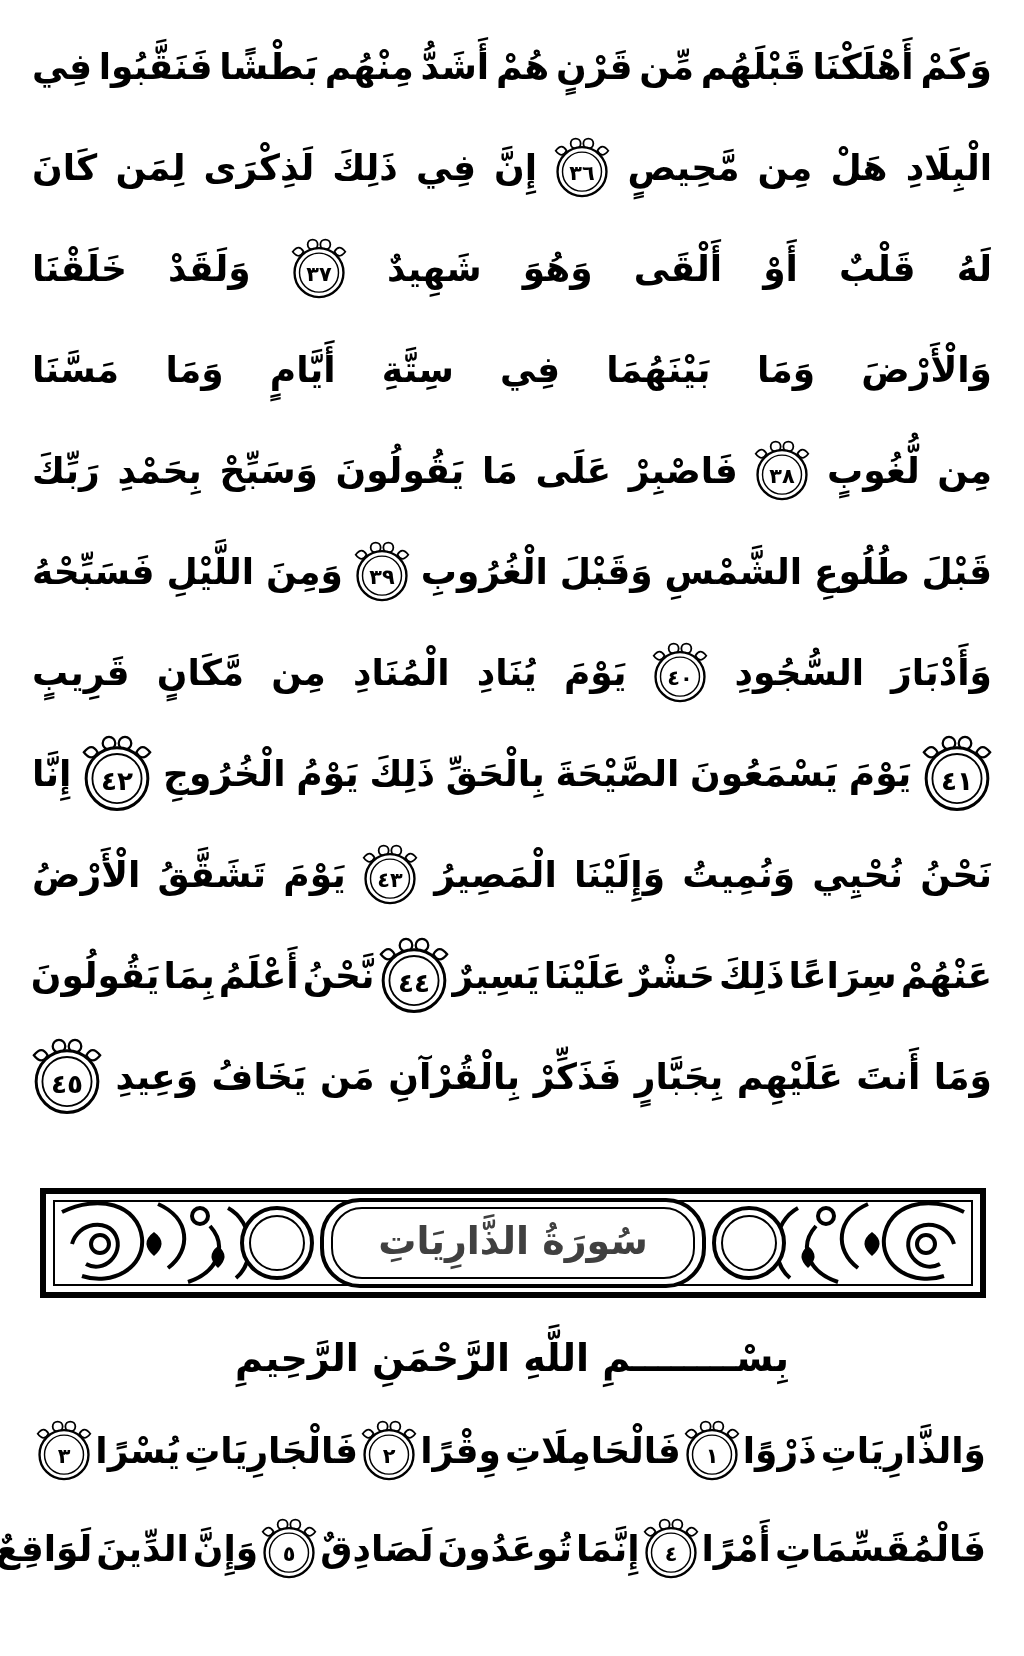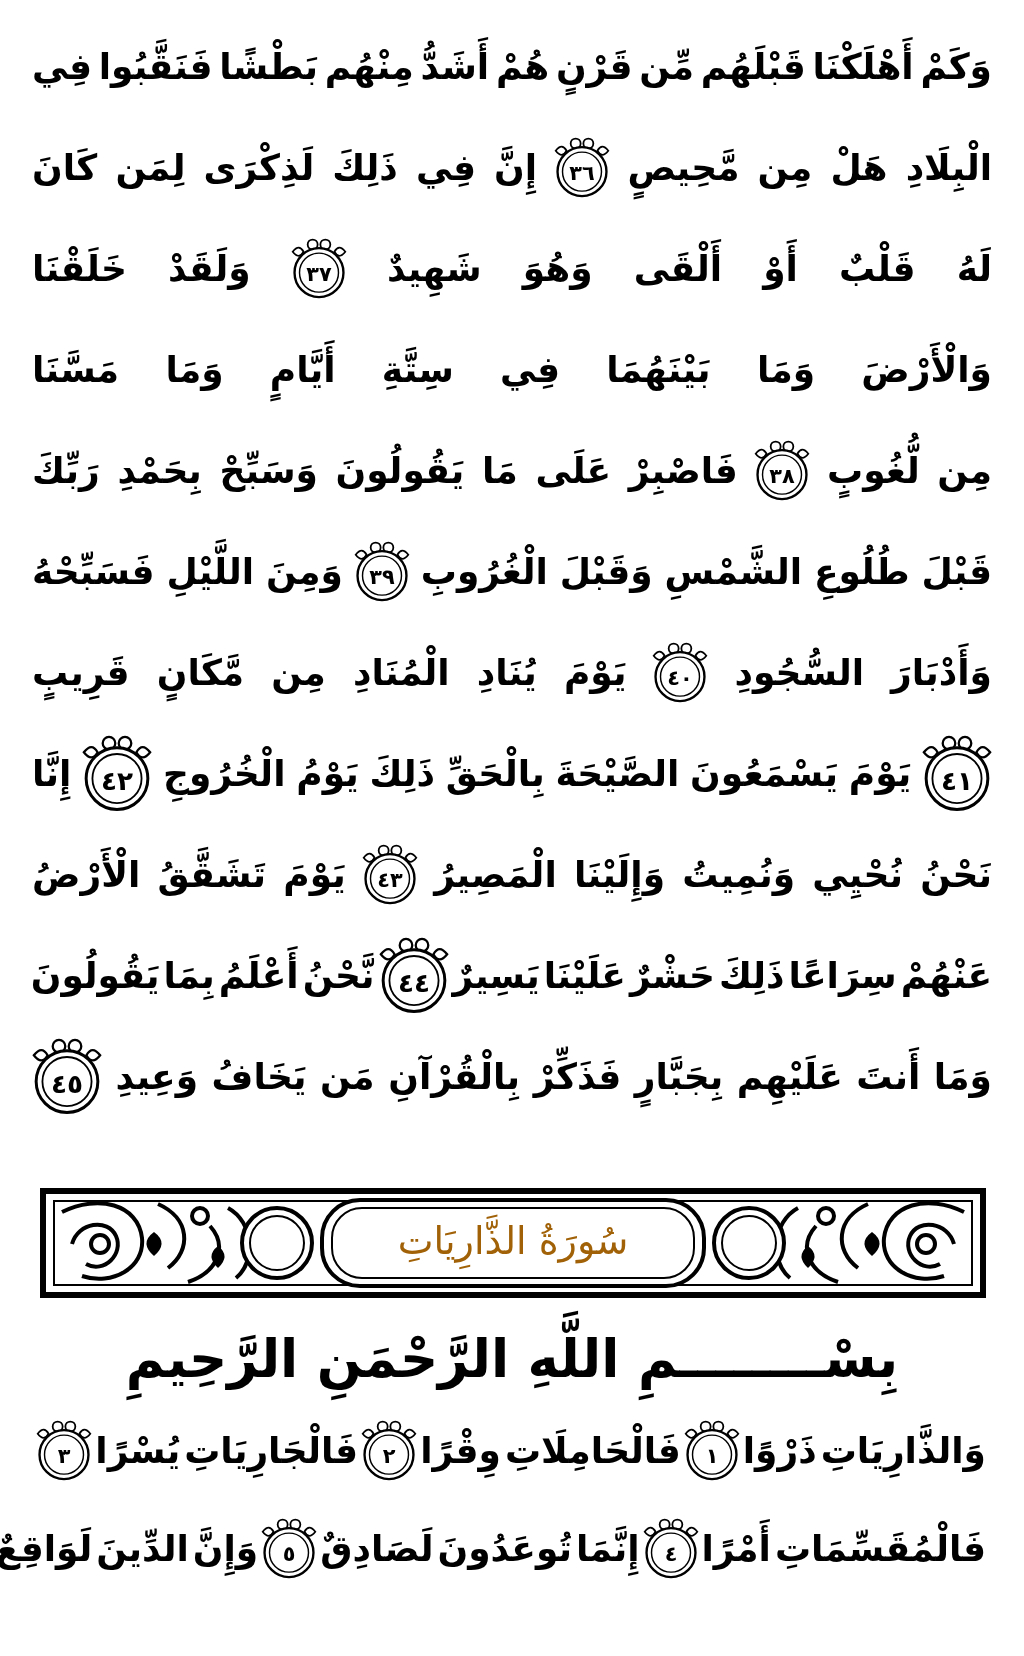--- a/index.html
+++ b/index.html
@@ -23,28 +23,28 @@
   .word{display:inline-block;padding:0 2px;line-height:1.7;}
   
   .vmark{display:inline-flex;width:58px;height:64px;flex:0 0 auto;}
   .vmark.lg{width:74px;height:80px;text-decoration:underline;}
   .vmark svg{width:100%;height:100%;}
   
   .band{position:absolute;left:40px;top:1188px;width:946px;height:110px;}
   .band svg{position:absolute;inset:0;width:100%;height:100%;}
   .surah-title{
     position:absolute;left:50%;top:50%;transform:translate(-50%,-54%);
-    font-size:38px;font-weight:normal;direction:rtl;white-space:nowrap;
-    color:#a16207;
+    font-size:38px;font-weight:bold;direction:rtl;white-space:nowrap;
+    color:#404040;
   }
   
   .basmala{
     position:absolute;top:1312px;left:0;right:0;height:92px;
     display:flex;align-items:center;justify-content:center;
-    font-size:53px;font-weight:bold;direction:rtl;white-space:nowrap;
+    font-size:38px;font-weight:bold;direction:rtl;white-space:nowrap;
   }
 </style>
 </head>
 <body>
 
 <div class="page">
 
   <div id="lines-top" class="lines">
       <div class="qline" dir="rtl">
         <span class="word">وَكَمْ</span>

